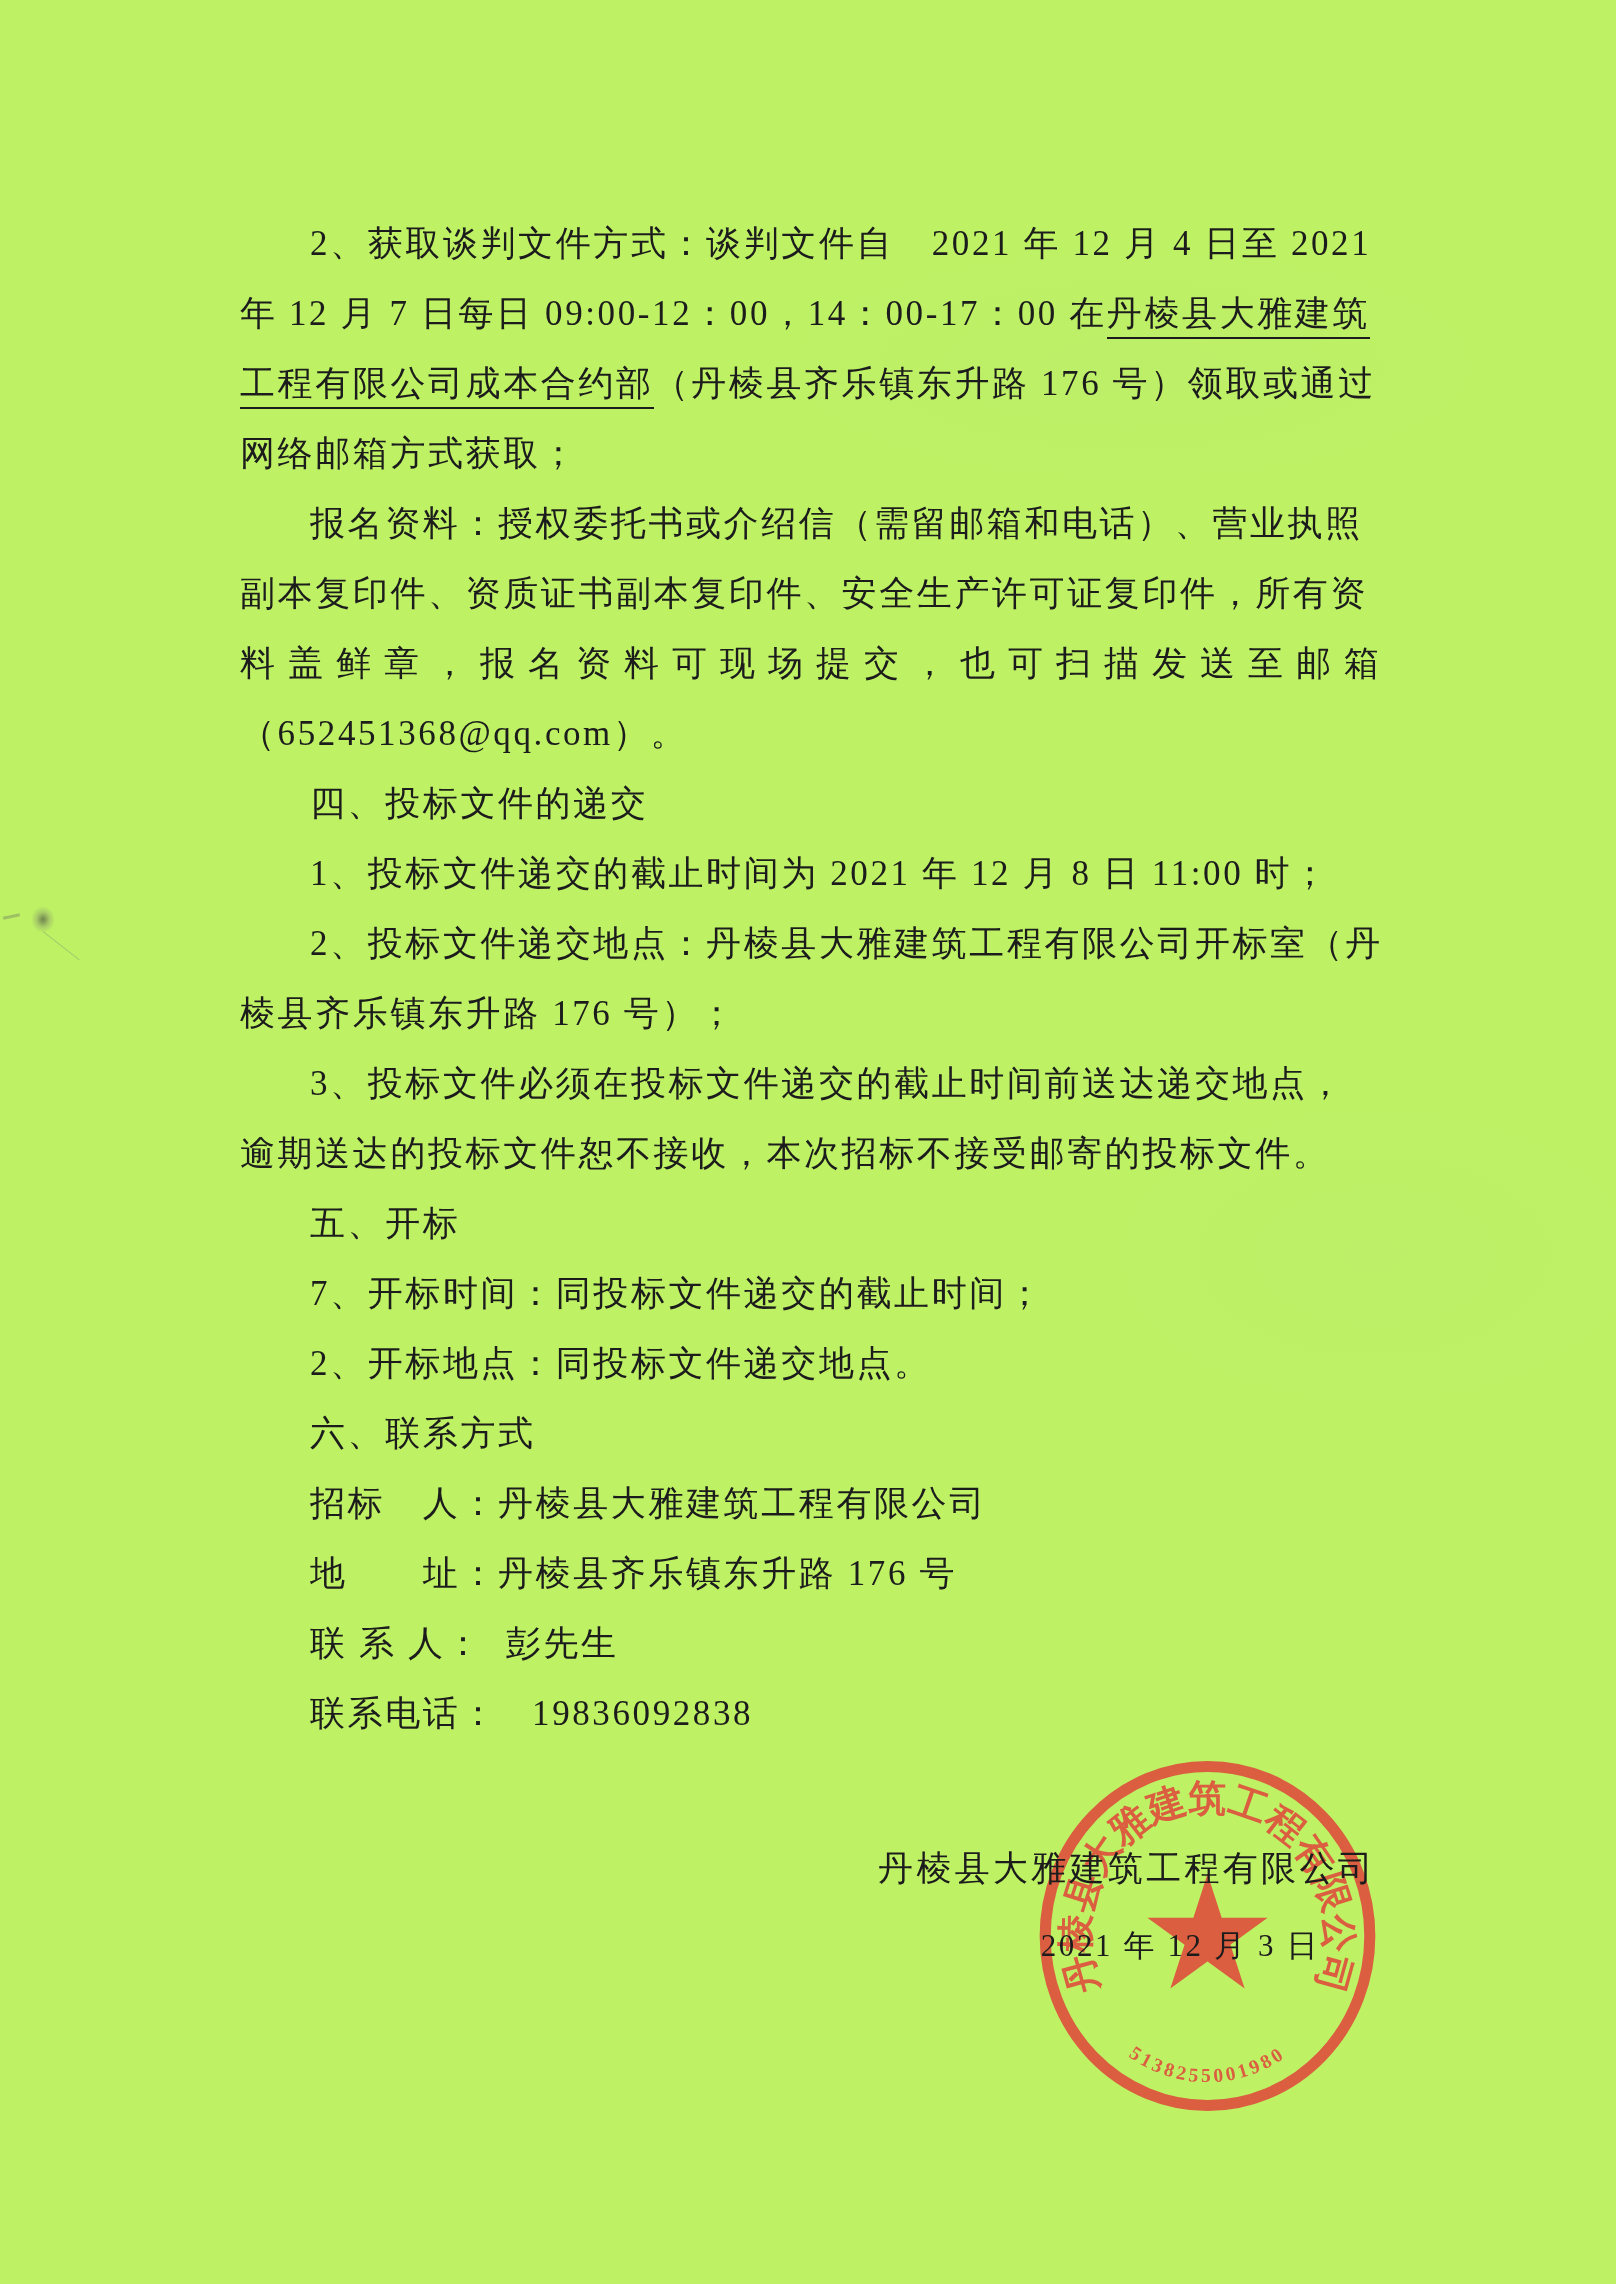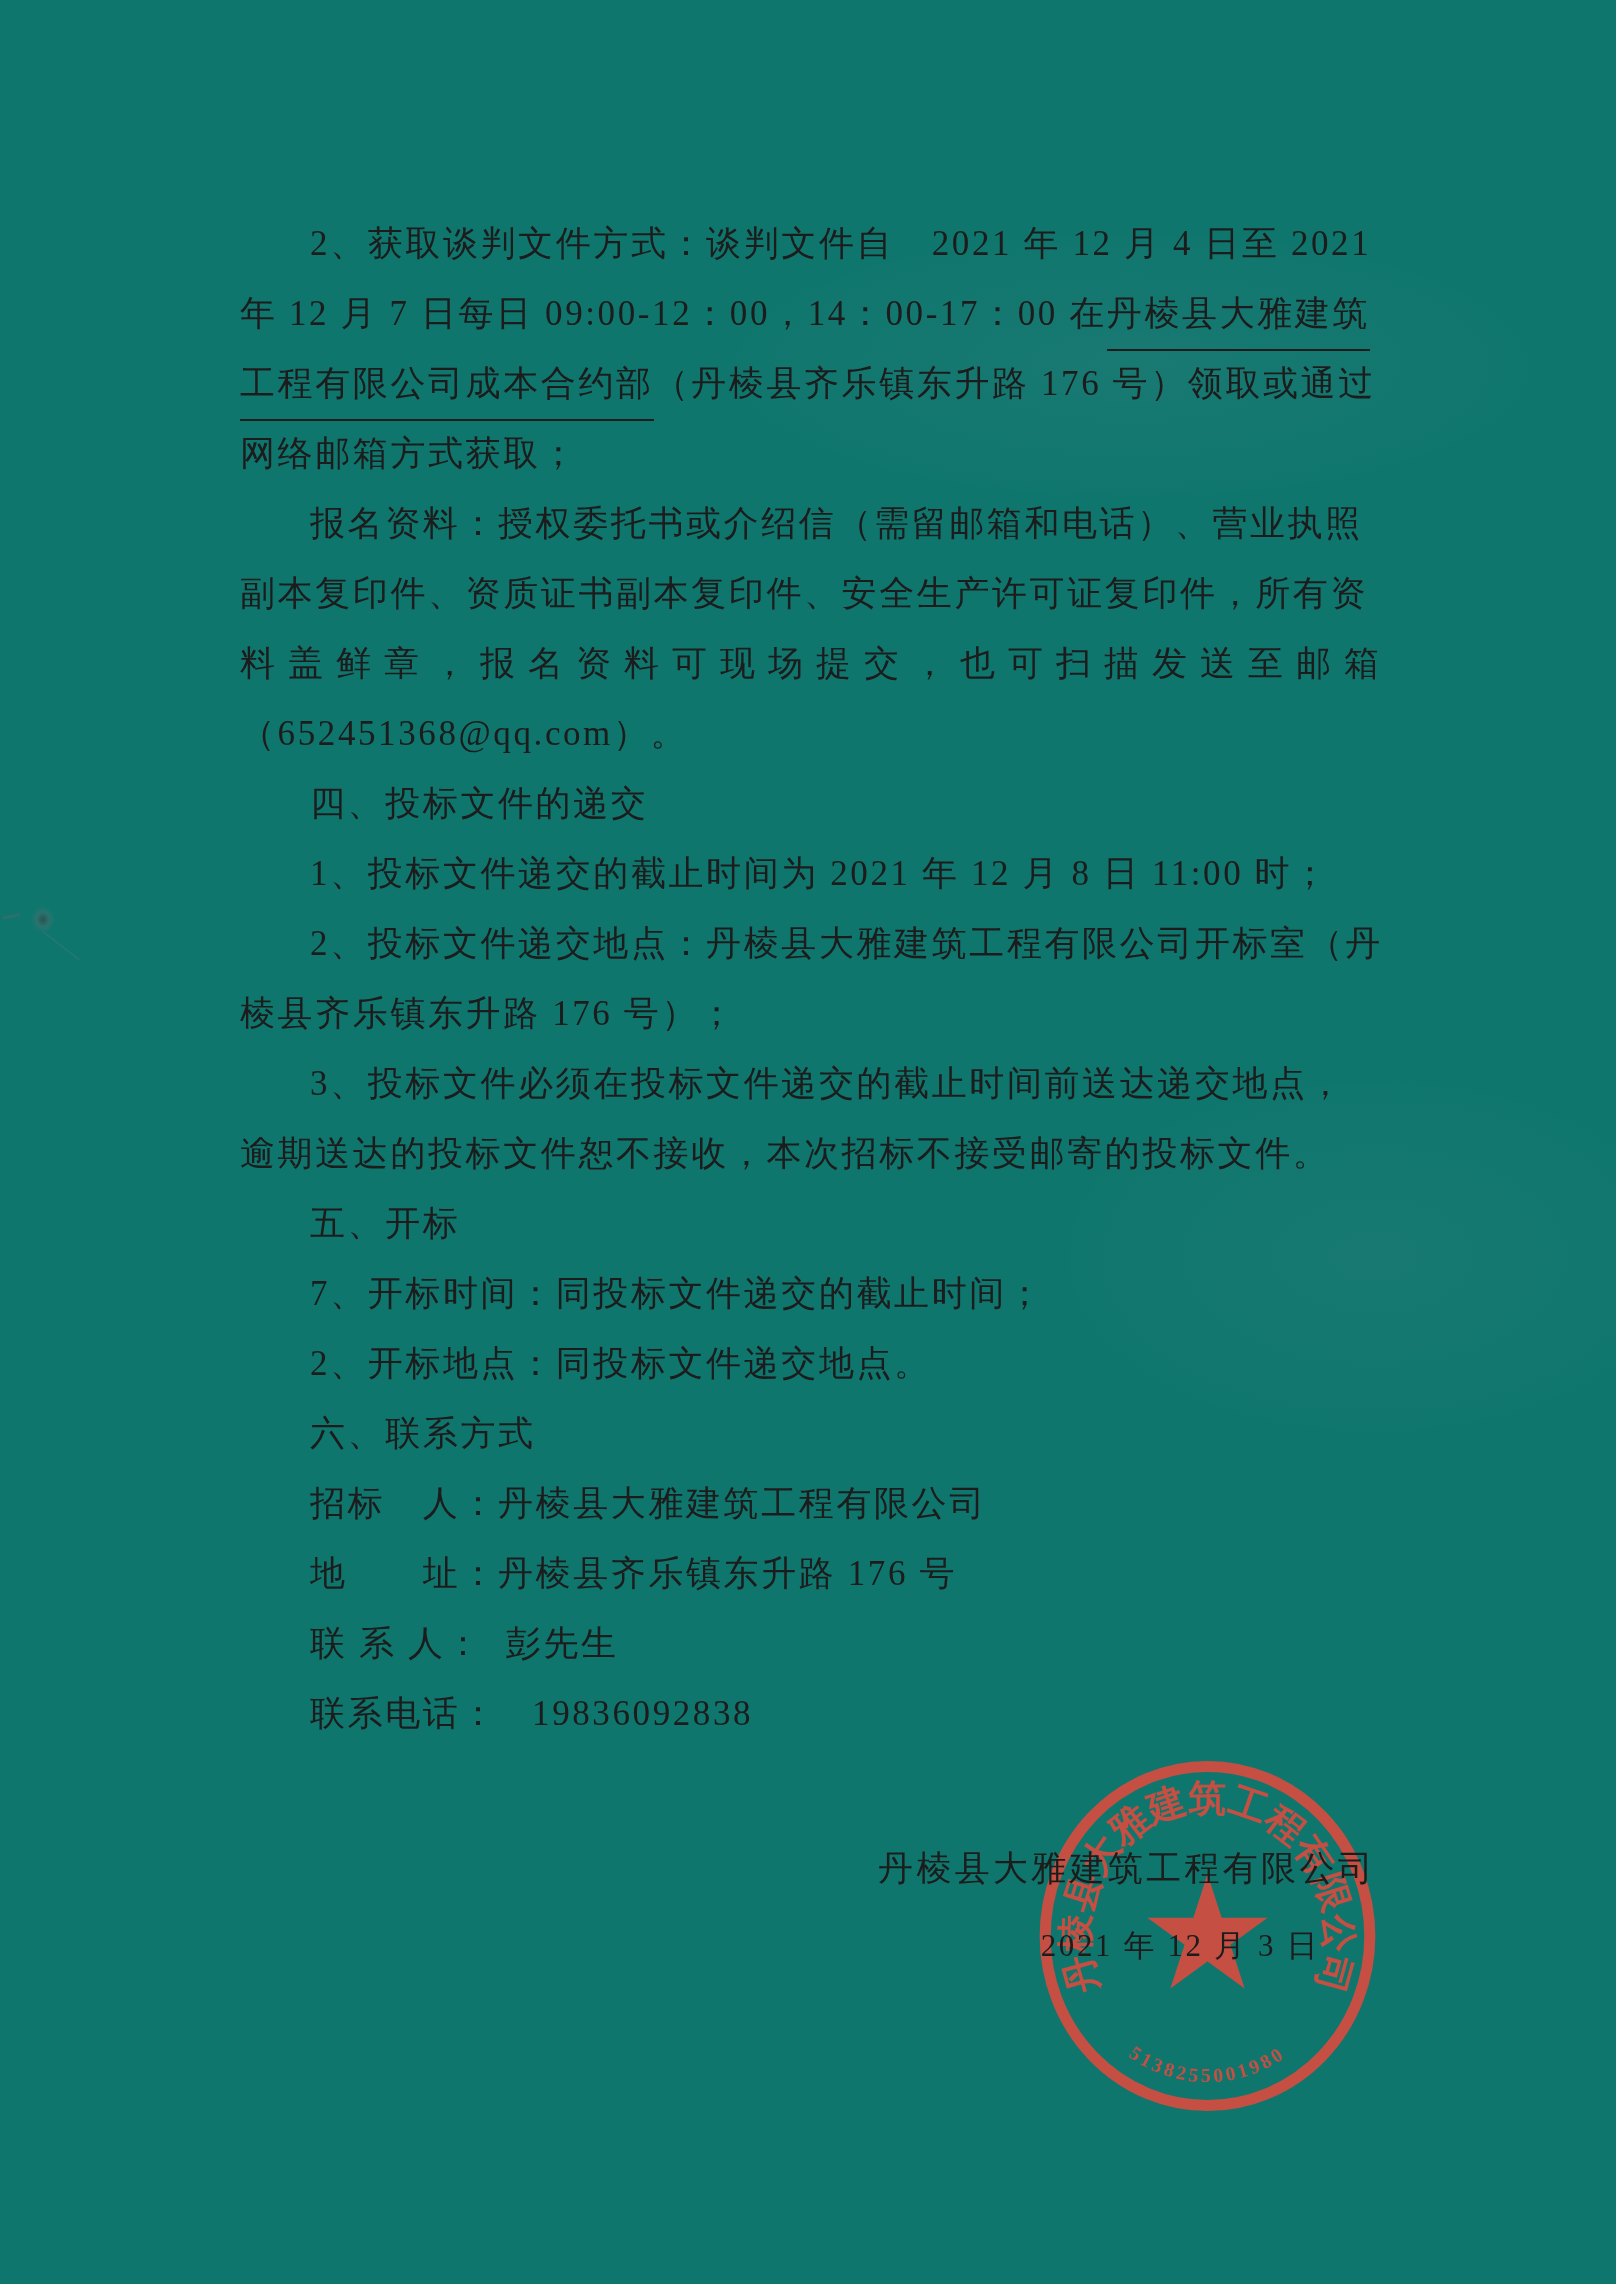--- a/index.html
+++ b/index.html
@@ -1,21 +1,21 @@
 <!DOCTYPE html>
 <html style="font-size:10.4px"><head>
 <meta charset="utf-8">
 <style>
   html, body { margin: 0; padding: 0; background: #e8e8e8; }
   .page {
     position: relative;
     width: 1617px;
     height: 2284px;
     margin: 0 auto;
-    background: #0f766e;
+    background: #bef264;
     overflow: hidden;
     font-family: "Liberation Serif", "DejaVu Serif", serif;
     color: #1c1c1c;
   }
   
   .page::after {
     content: "";
     position: absolute; inset: 0;
     background:
       radial-gradient(ellipse 587px 196px at 70% 16%, rgba(180,180,175,0.06), transparent 70%),
@@ -34,21 +34,21 @@
     line-height: 70px;
     font-size: 35px;
     letter-spacing: 2.6px;
     white-space: pre;
   }
   .line.indent { text-indent: 70px; }
   .line.bold { font-weight: 400; }
   .line.spaced { letter-spacing: 13px; font-family: Liberation Serif, serif; }
   .run-u {
     border-bottom: 2.6px solid #1c1c1c;
-    padding-bottom: 16px;
+    padding-bottom: 4px;
   }
   .sig-company {
     position: absolute;
     top: 1834px;
     right: 241px;
     height: 70px;
     line-height: 70px;
     font-size: 35px;
     letter-spacing: 3.3px;
     white-space: pre;

